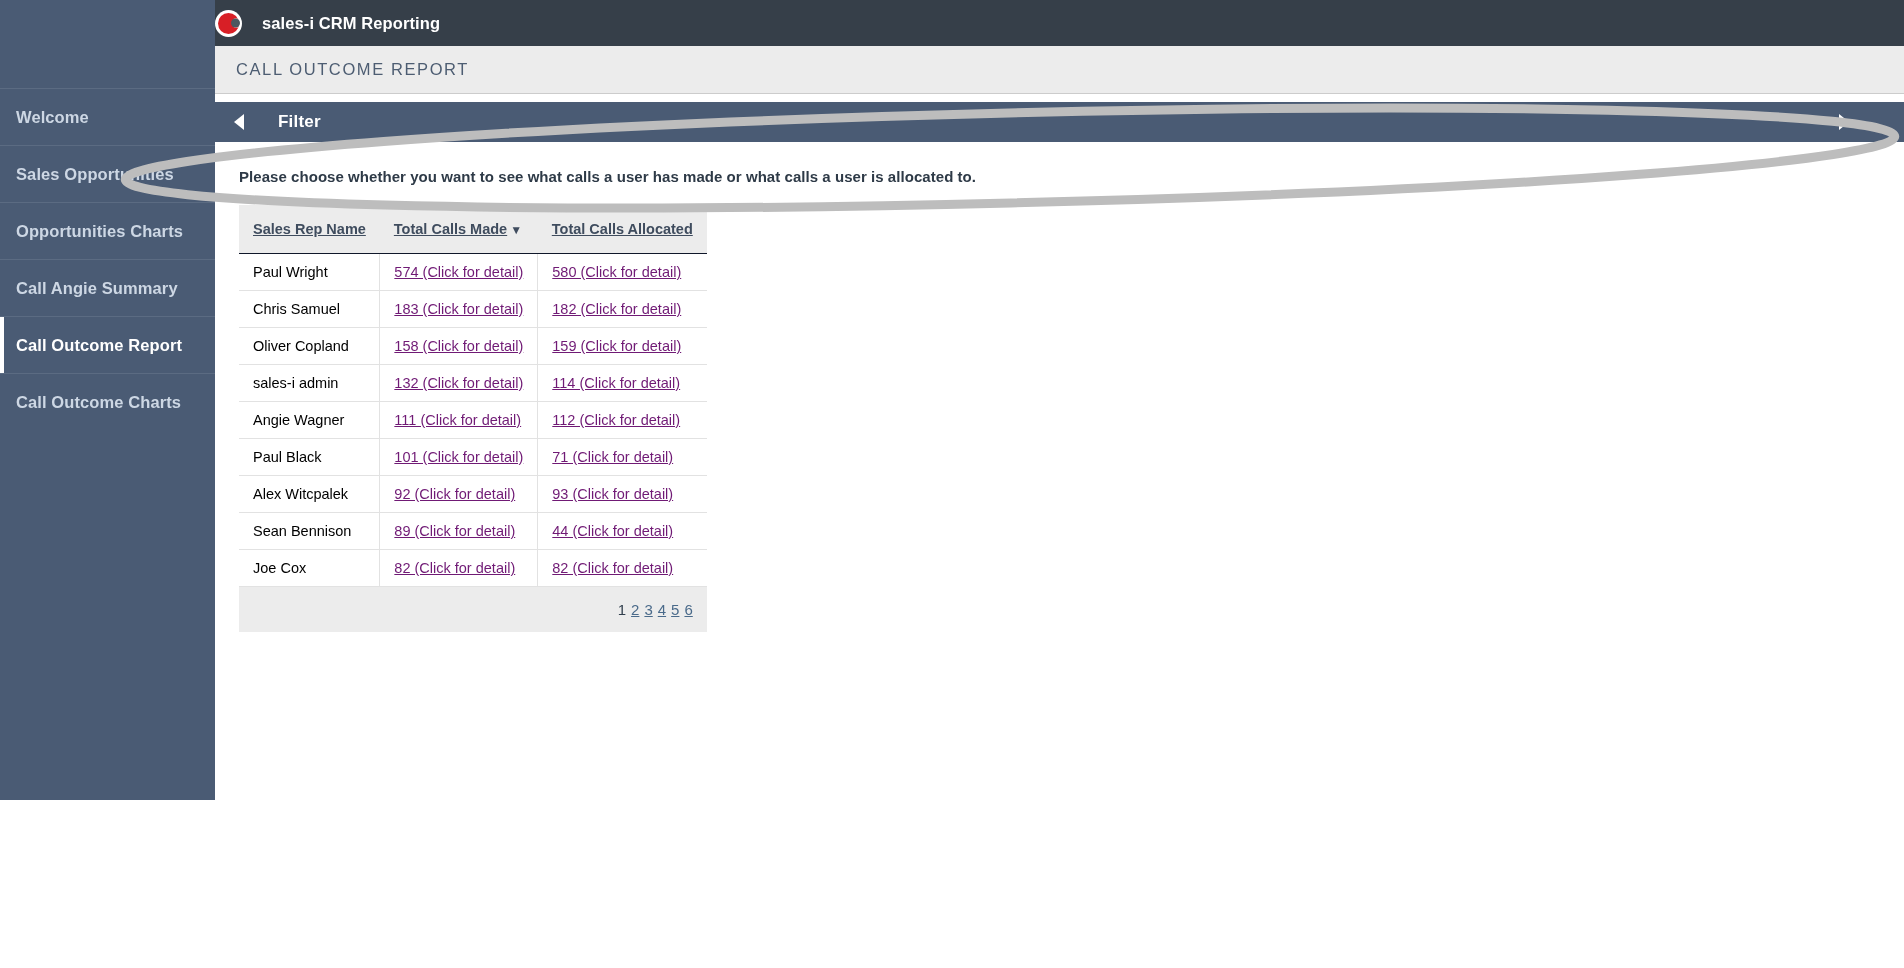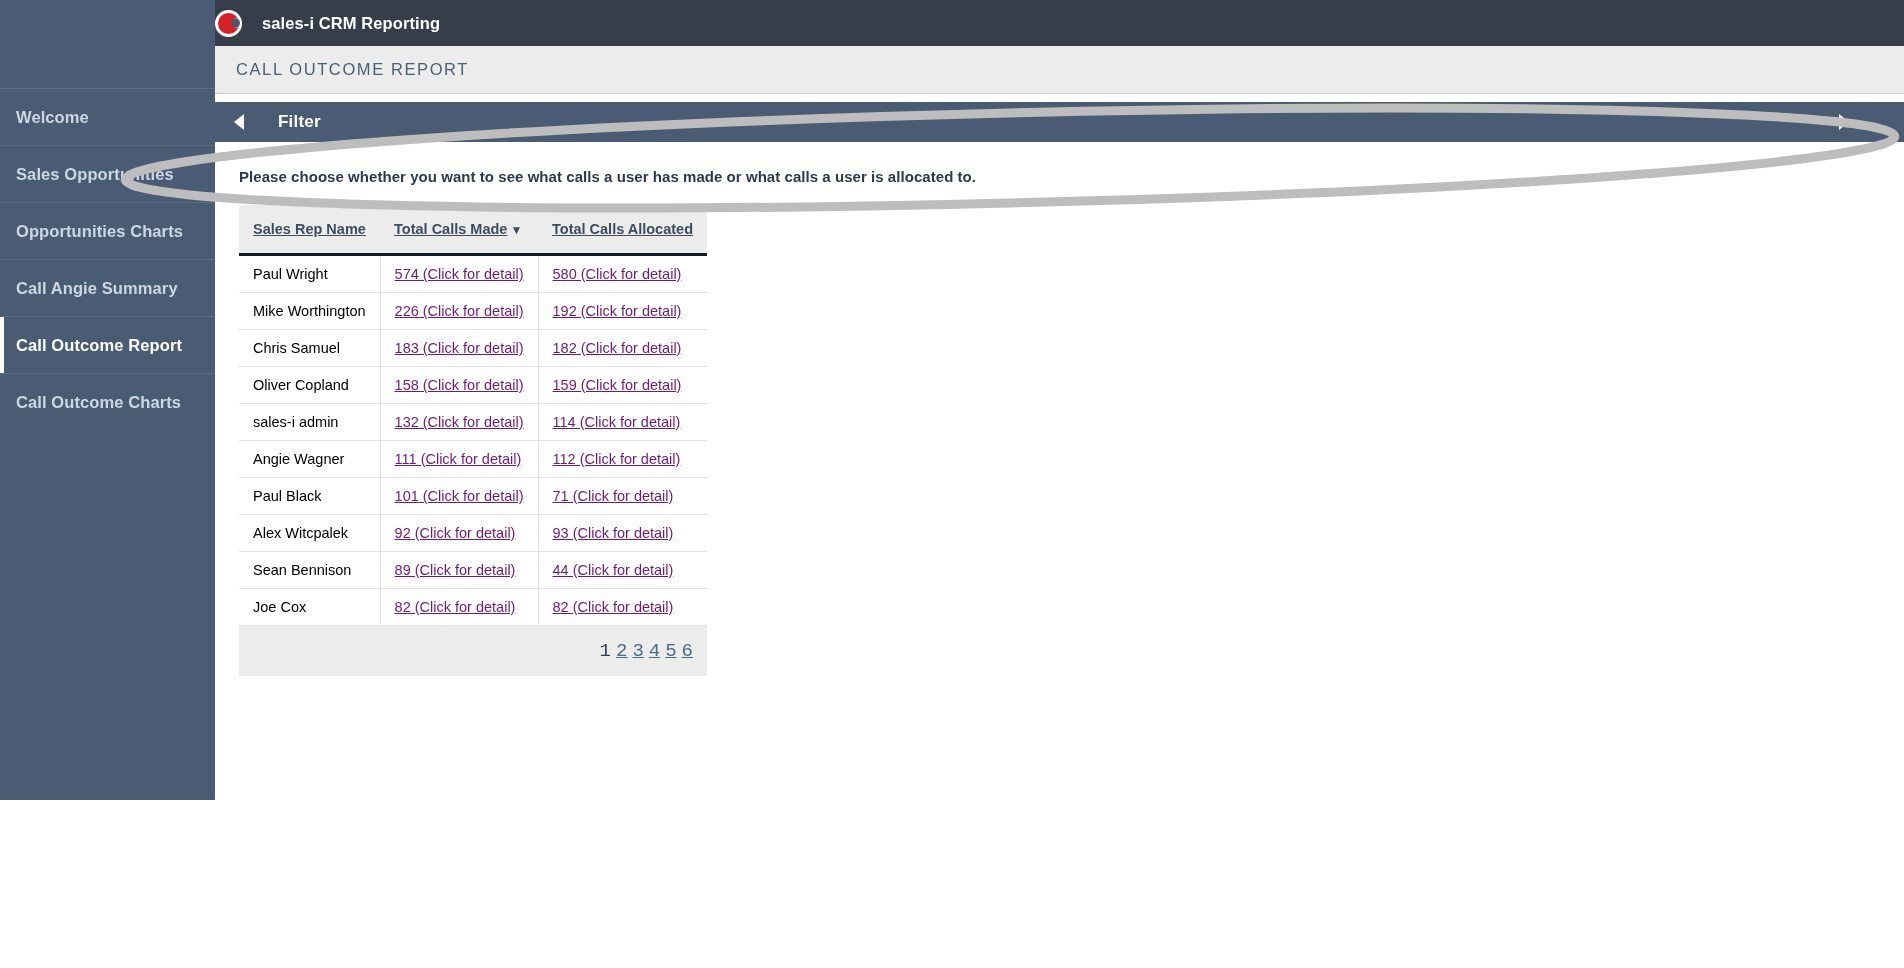--- a/index.html
+++ b/index.html
@@ -200,21 +200,21 @@
   }
   #report-table thead th {
     background: #ececec;
     color: #3f4c5e;
     font-size: 14.5px;
     font-weight: 700;
     text-align: left;
     padding: 16px 14px 16px 14px;
     white-space: nowrap;
     cursor: pointer;
-    border-bottom: 3px solid #0f172a;
+    border-bottom: 1px solid #0f172a;
   }
   #report-table thead th .hdr-link {
     text-decoration: underline;
     color: #3f4c5e;
   }
   #report-table thead th .sort-caret {
     margin-left: 3px;
     font-size: 12px;
   }
   #report-table tbody td {
@@ -231,21 +231,21 @@
   #report-table tbody a.cell-link {
     color: #701a75;
     text-decoration: underline;
     cursor: pointer;
   }
   #report-table tfoot td {
     background: #ececec;
     padding: 14px 14px;
     text-align: right;
   }
-  .pager { font-size: 19px; color: #32404e; font-family: Liberation Mono, monospace; }
+  .pager { font-size: 15px; color: #32404e; }
   .pager a {
     color: #4a6a8a;
     text-decoration: underline;
     margin-left: 5px;
     cursor: pointer;
   }
   .pager .current {
     color: #32404e;
     text-decoration: none;
     margin-left: 5px;
@@ -332,25 +332,20 @@
             </th>
           </tr>
         </thead>
         <tbody>
           <tr>
             <td>Paul Wright</td>
             <td><a class="cell-link">574 (Click for detail)</a></td>
             <td><a class="cell-link">580 (Click for detail)</a></td>
           </tr>
           <tr>
-            <td>Mike Worthington</td>
-            <td><a class="cell-link">226 (Click for detail)</a></td>
-            <td><a class="cell-link">192 (Click for detail)</a></td>
-          </tr>
-          <tr>
             <td>Chris Samuel</td>
             <td><a class="cell-link">183 (Click for detail)</a></td>
             <td><a class="cell-link">182 (Click for detail)</a></td>
           </tr>
           <tr>
             <td>Oliver Copland</td>
             <td><a class="cell-link">158 (Click for detail)</a></td>
             <td><a class="cell-link">159 (Click for detail)</a></td>
           </tr>
           <tr>

